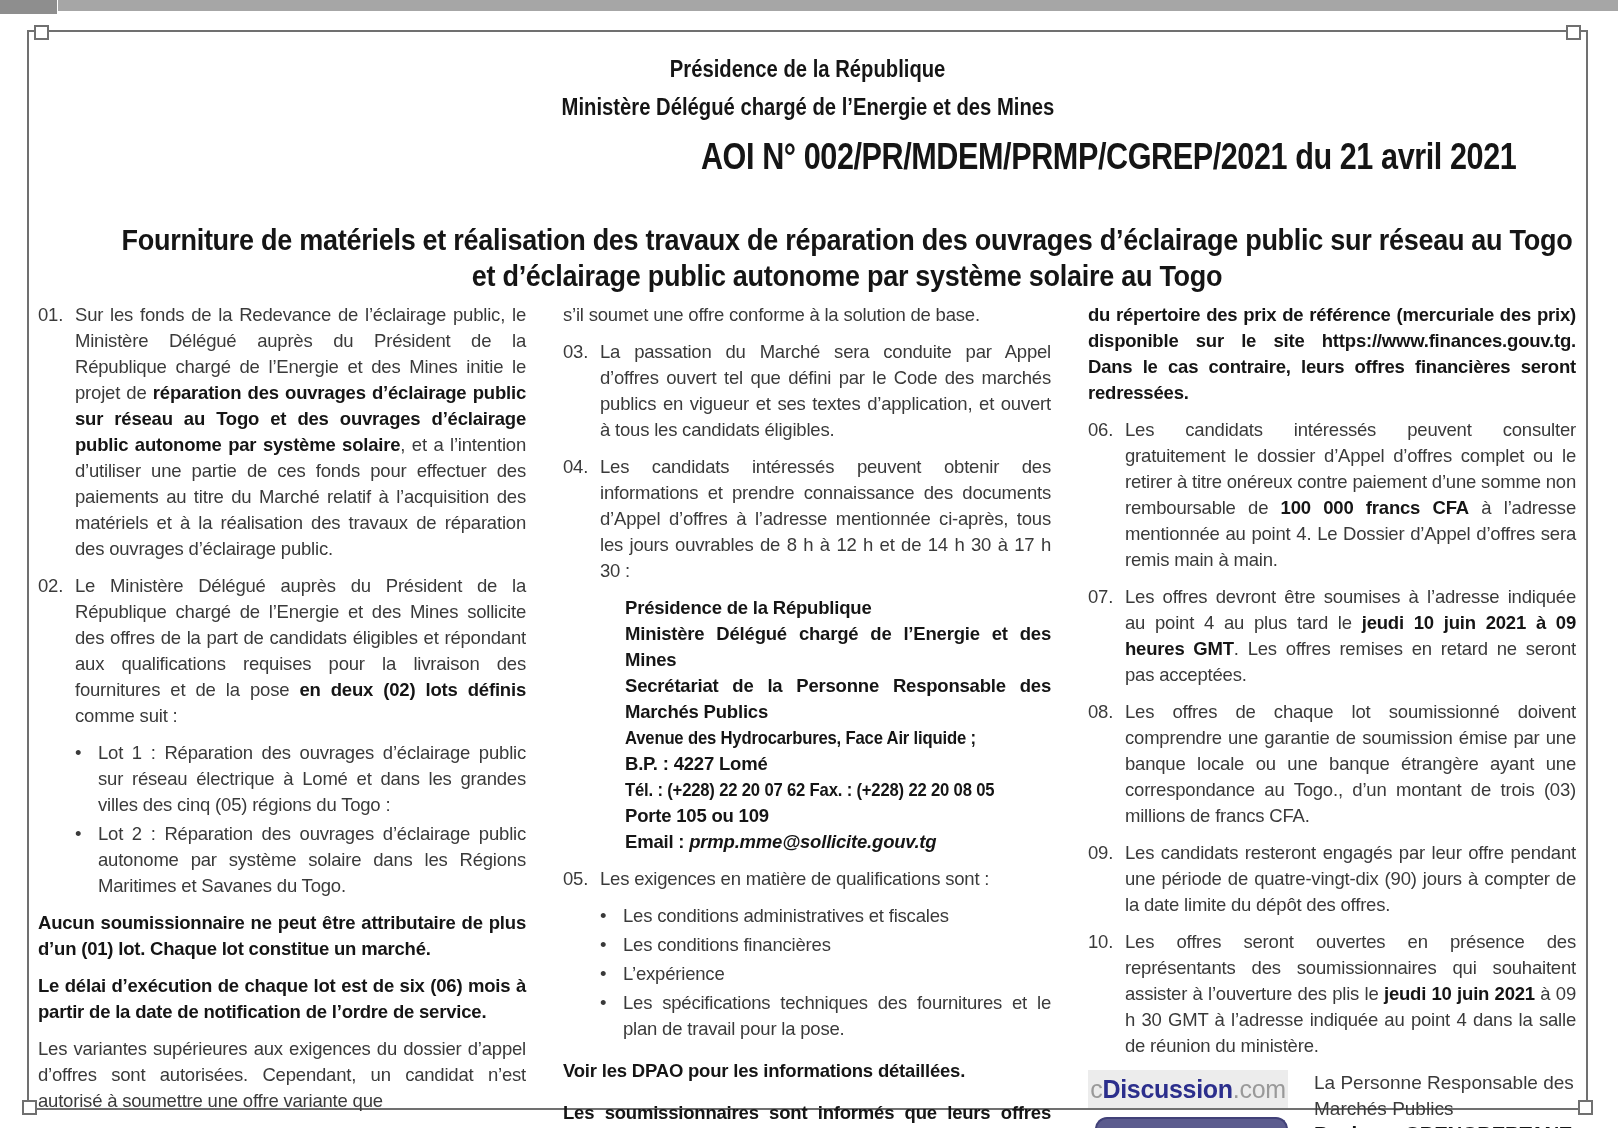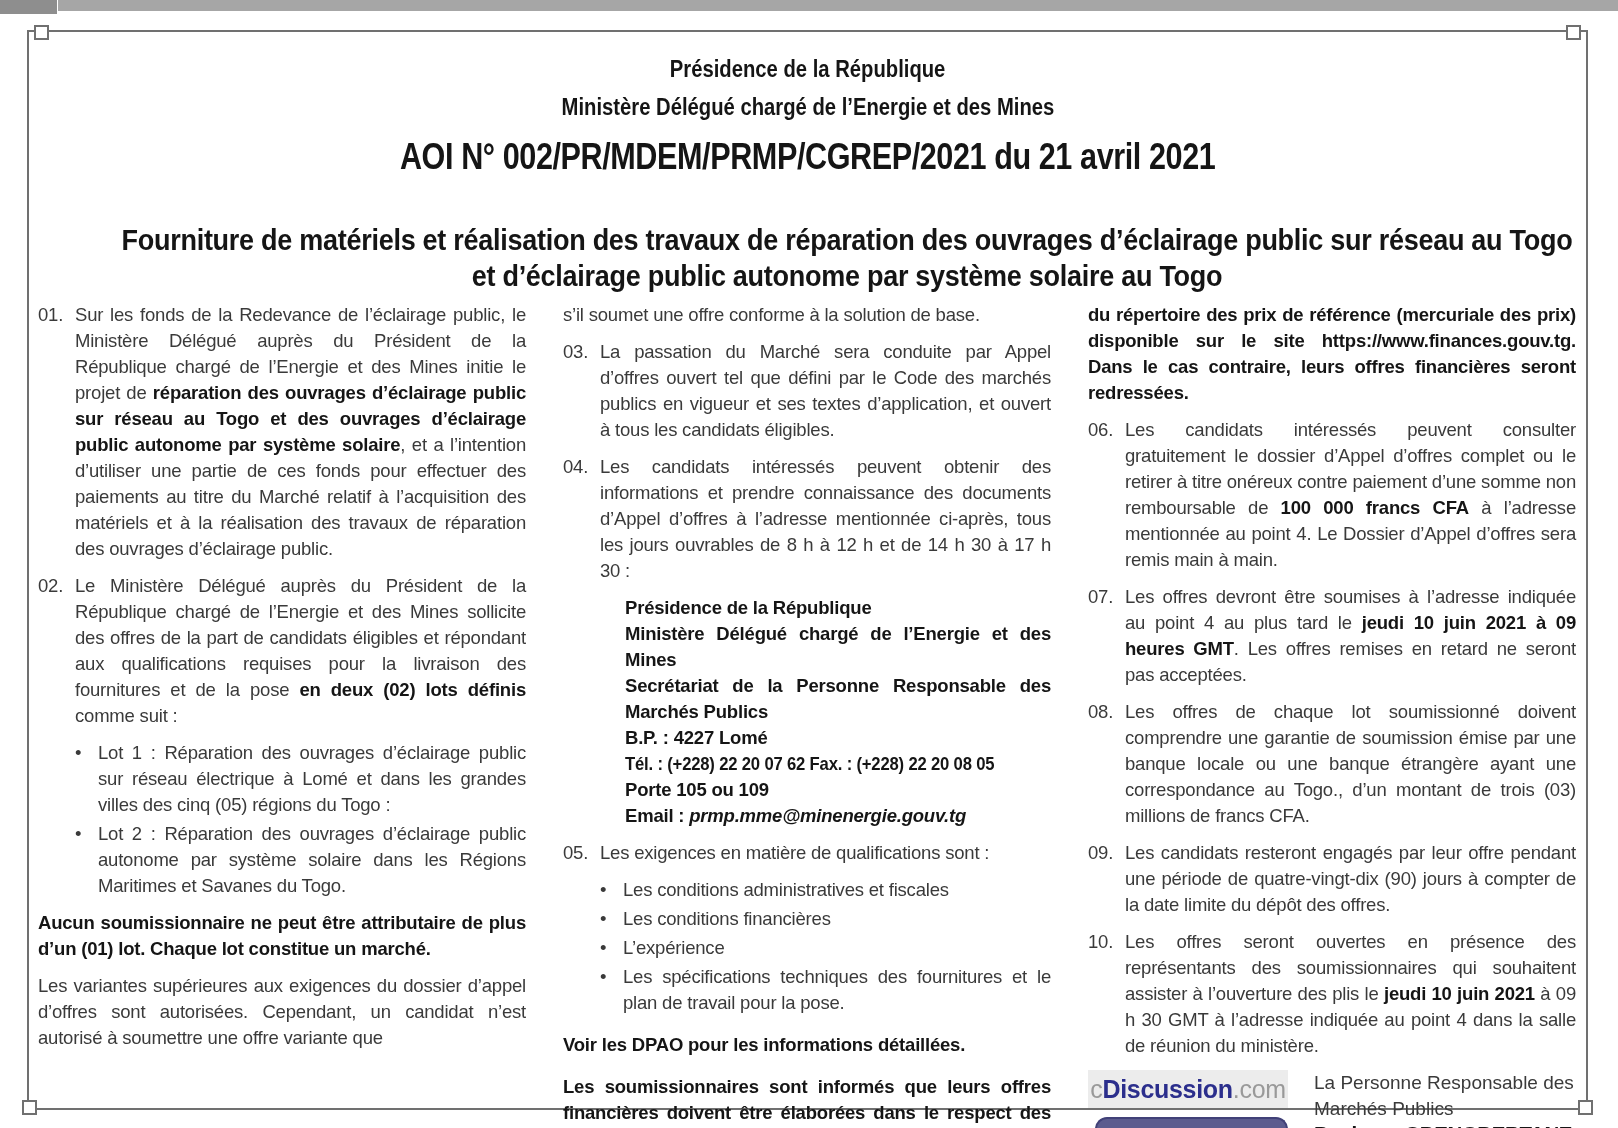--- a/index.html
+++ b/index.html
@@ -22,21 +22,21 @@
   .knot.bl{left:-7px;bottom:-7px;}
   .knot.br{right:-7px;bottom:-7px;}
 
   .content{position:absolute;left:27px;top:30px;width:1561px;padding-top:24px;}
 
   
   .hline{text-align:center;font-weight:bold;color:var(--textb);white-space:nowrap;}
   .h-small{font-size:23px;line-height:30px;}
   .h-small>span{display:inline-block;transform:scaleX(0.88);}
   .h1{margin-bottom:8px;} .h2{margin-bottom:14px;}
-  .h-title{font-size:36px;line-height:42px;margin-bottom:2px;}
+  .h-title{font-size:36px;line-height:42px;margin-bottom:2px;text-align:right;}
   .h-title>span{display:inline-block;transform:scaleX(0.85);letter-spacing:-0.5px;}
   .h-sub{font-size:30px;line-height:36px;margin-bottom:8px;white-space:normal;margin-top:44px;}
   .h-sub>span{display:inline-block;width:1640px;transform:scaleX(0.9);letter-spacing:-0.3px;}
 
   
   .cols{display:flex;gap:37px;padding:0 12px 0 11px;}
   .col{width:488px;flex:0 0 auto;}
 
   .para{font-size:18.5px;line-height:26px;letter-spacing:-0.2px;color:var(--text);
         text-align:justify;margin:0 0 11px 0;}
@@ -85,35 +85,37 @@
   <div class="hline h-sub"><span>Fourniture de matériels et réalisation des travaux de réparation des ouvrages d’éclairage public sur réseau au Togo et d’éclairage public autonome par système solaire au Togo</span></div>
 
   <div class="cols">
     <div class="col">
         <div>
           <div class="para num"><span class="pnum">01.</span><span class="ptxt"><span>Sur les fonds de la Redevance de l’éclairage public, le Ministère Délégué auprès du Président de la République chargé de l’Energie et des Mines initie le projet de </span><span class="b">réparation des ouvrages d’éclairage public sur réseau au Togo et des ouvrages d’éclairage public autonome par système solaire</span><span>, et a l’intention d’utiliser une partie de ces fonds pour effectuer des paiements au titre du Marché relatif à l’acquisition des matériels et à la réalisation des travaux de réparation des ouvrages d’éclairage public.</span></span></div>
           <div class="para num"><span class="pnum">02.</span><span class="ptxt"><span>Le Ministère Délégué auprès du Président de la République chargé de l’Energie et des Mines sollicite des offres de la part de candidats éligibles et répondant aux qualifications requises pour la livraison des fournitures et de la pose </span><span class="b">en deux (02) lots définis</span><span> comme suit :</span></span></div>
           <div class="para bullet"><span class="ptxt"><span>Lot 1 : Réparation des ouvrages d’éclairage public sur réseau électrique à Lomé et dans les grandes villes des cinq (05) régions du Togo :</span></span></div>
           <div class="para bullet end"><span class="ptxt"><span>Lot 2 : Réparation des ouvrages d’éclairage public autonome par système solaire dans les Régions Maritimes et Savanes du Togo.</span></span></div>
           <div class="para plain"><span class="ptxt"><span class="b">Aucun soumissionnaire ne peut être attributaire de plus d’un (01) lot. Chaque lot constitue un marché.</span></span></div>
+          <div class="para plain"><span class="ptxt"><span class="b">Le délai d’exécution de chaque lot est de six (06) mois à partir de la date de notification de l’ordre de service.</span></span></div>
           <div class="para plain"><span class="ptxt"><span>Les variantes supérieures aux exigences du dossier d’appel d’offres sont autorisées. Cependant, un candidat n’est autorisé à soumettre une offre variante que</span></span></div>
         </div>
       </div>
     <div class="col">
         <div>
           <div class="para plain"><span class="ptxt"><span>s’il soumet une offre conforme à la solution de base.</span></span></div>
           <div class="para num"><span class="pnum">03.</span><span class="ptxt"><span>La passation du Marché sera conduite par Appel d’offres ouvert tel que défini par le Code des marchés publics en vigueur et ses textes d’application, et ouvert à tous les candidats éligibles.</span></span></div>
           <div class="para num"><span class="pnum">04.</span><span class="ptxt"><span>Les candidats intéressés peuvent obtenir des informations et prendre connaissance des documents d’Appel d’offres à l’adresse mentionnée ci-après, tous les jours ouvrables de 8 h à 12 h et de 14 h 30 à 17 h 30 :</span></span></div>
           <div class="para addr"><span class="ptxt"><span class="b">Présidence de la République</span></span></div>
           <div class="para addr"><span class="ptxt"><span class="b">Ministère Délégué chargé de l’Energie et des Mines</span></span></div>
           <div class="para addr"><span class="ptxt"><span class="b">Secrétariat de la Personne Responsable des Marchés Publics</span></span></div>
+          <div class="para addr nowrap"><span class="ptxt"><span class="b">Avenue des Hydrocarbures, Face Air liquide ;</span></span></div>
           <div class="para addr"><span class="ptxt"><span class="b">B.P. : 4227 Lomé</span></span></div>
           <div class="para addr nowrap"><span class="ptxt"><span class="b">Tél. : (+228) 22 20 07 62 Fax. : (+228) 22 20 08 05</span></span></div>
           <div class="para addr"><span class="ptxt"><span class="b">Porte 105 ou 109</span></span></div>
-          <div class="para addr end"><span class="ptxt"><span class="b">Email : </span><span class="b i">prmp.mme@minenergie.gouv.tg</span></span></div>
+          <div class="para addr end"><span class="ptxt"><span class="b">Email : </span><span class="b i">prmp.mme@sollicite.gouv.tg</span></span></div>
           <div class="para num"><span class="pnum">05.</span><span class="ptxt"><span>Les exigences en matière de qualifications sont :</span></span></div>
           <div class="para bullet"><span class="ptxt"><span>Les conditions administratives et fiscales</span></span></div>
           <div class="para bullet"><span class="ptxt"><span>Les conditions financières</span></span></div>
           <div class="para bullet"><span class="ptxt"><span>L’expérience</span></span></div>
           <div class="para bullet"><span class="ptxt"><span>Les spécifications techniques des fournitures et le plan de travail pour la pose.</span></span></div>
           <div class="para tight"><span class="ptxt"><span class="b">Voir les DPAO pour les informations détaillées.</span></span></div>
           <div class="para tight"><span class="ptxt"><span class="b">Les soumissionnaires sont informés que leurs offres financières doivent être élaborées dans le respect des prix contenus dans la dernière version</span></span></div>
         </div>
       </div>
     <div class="col">

